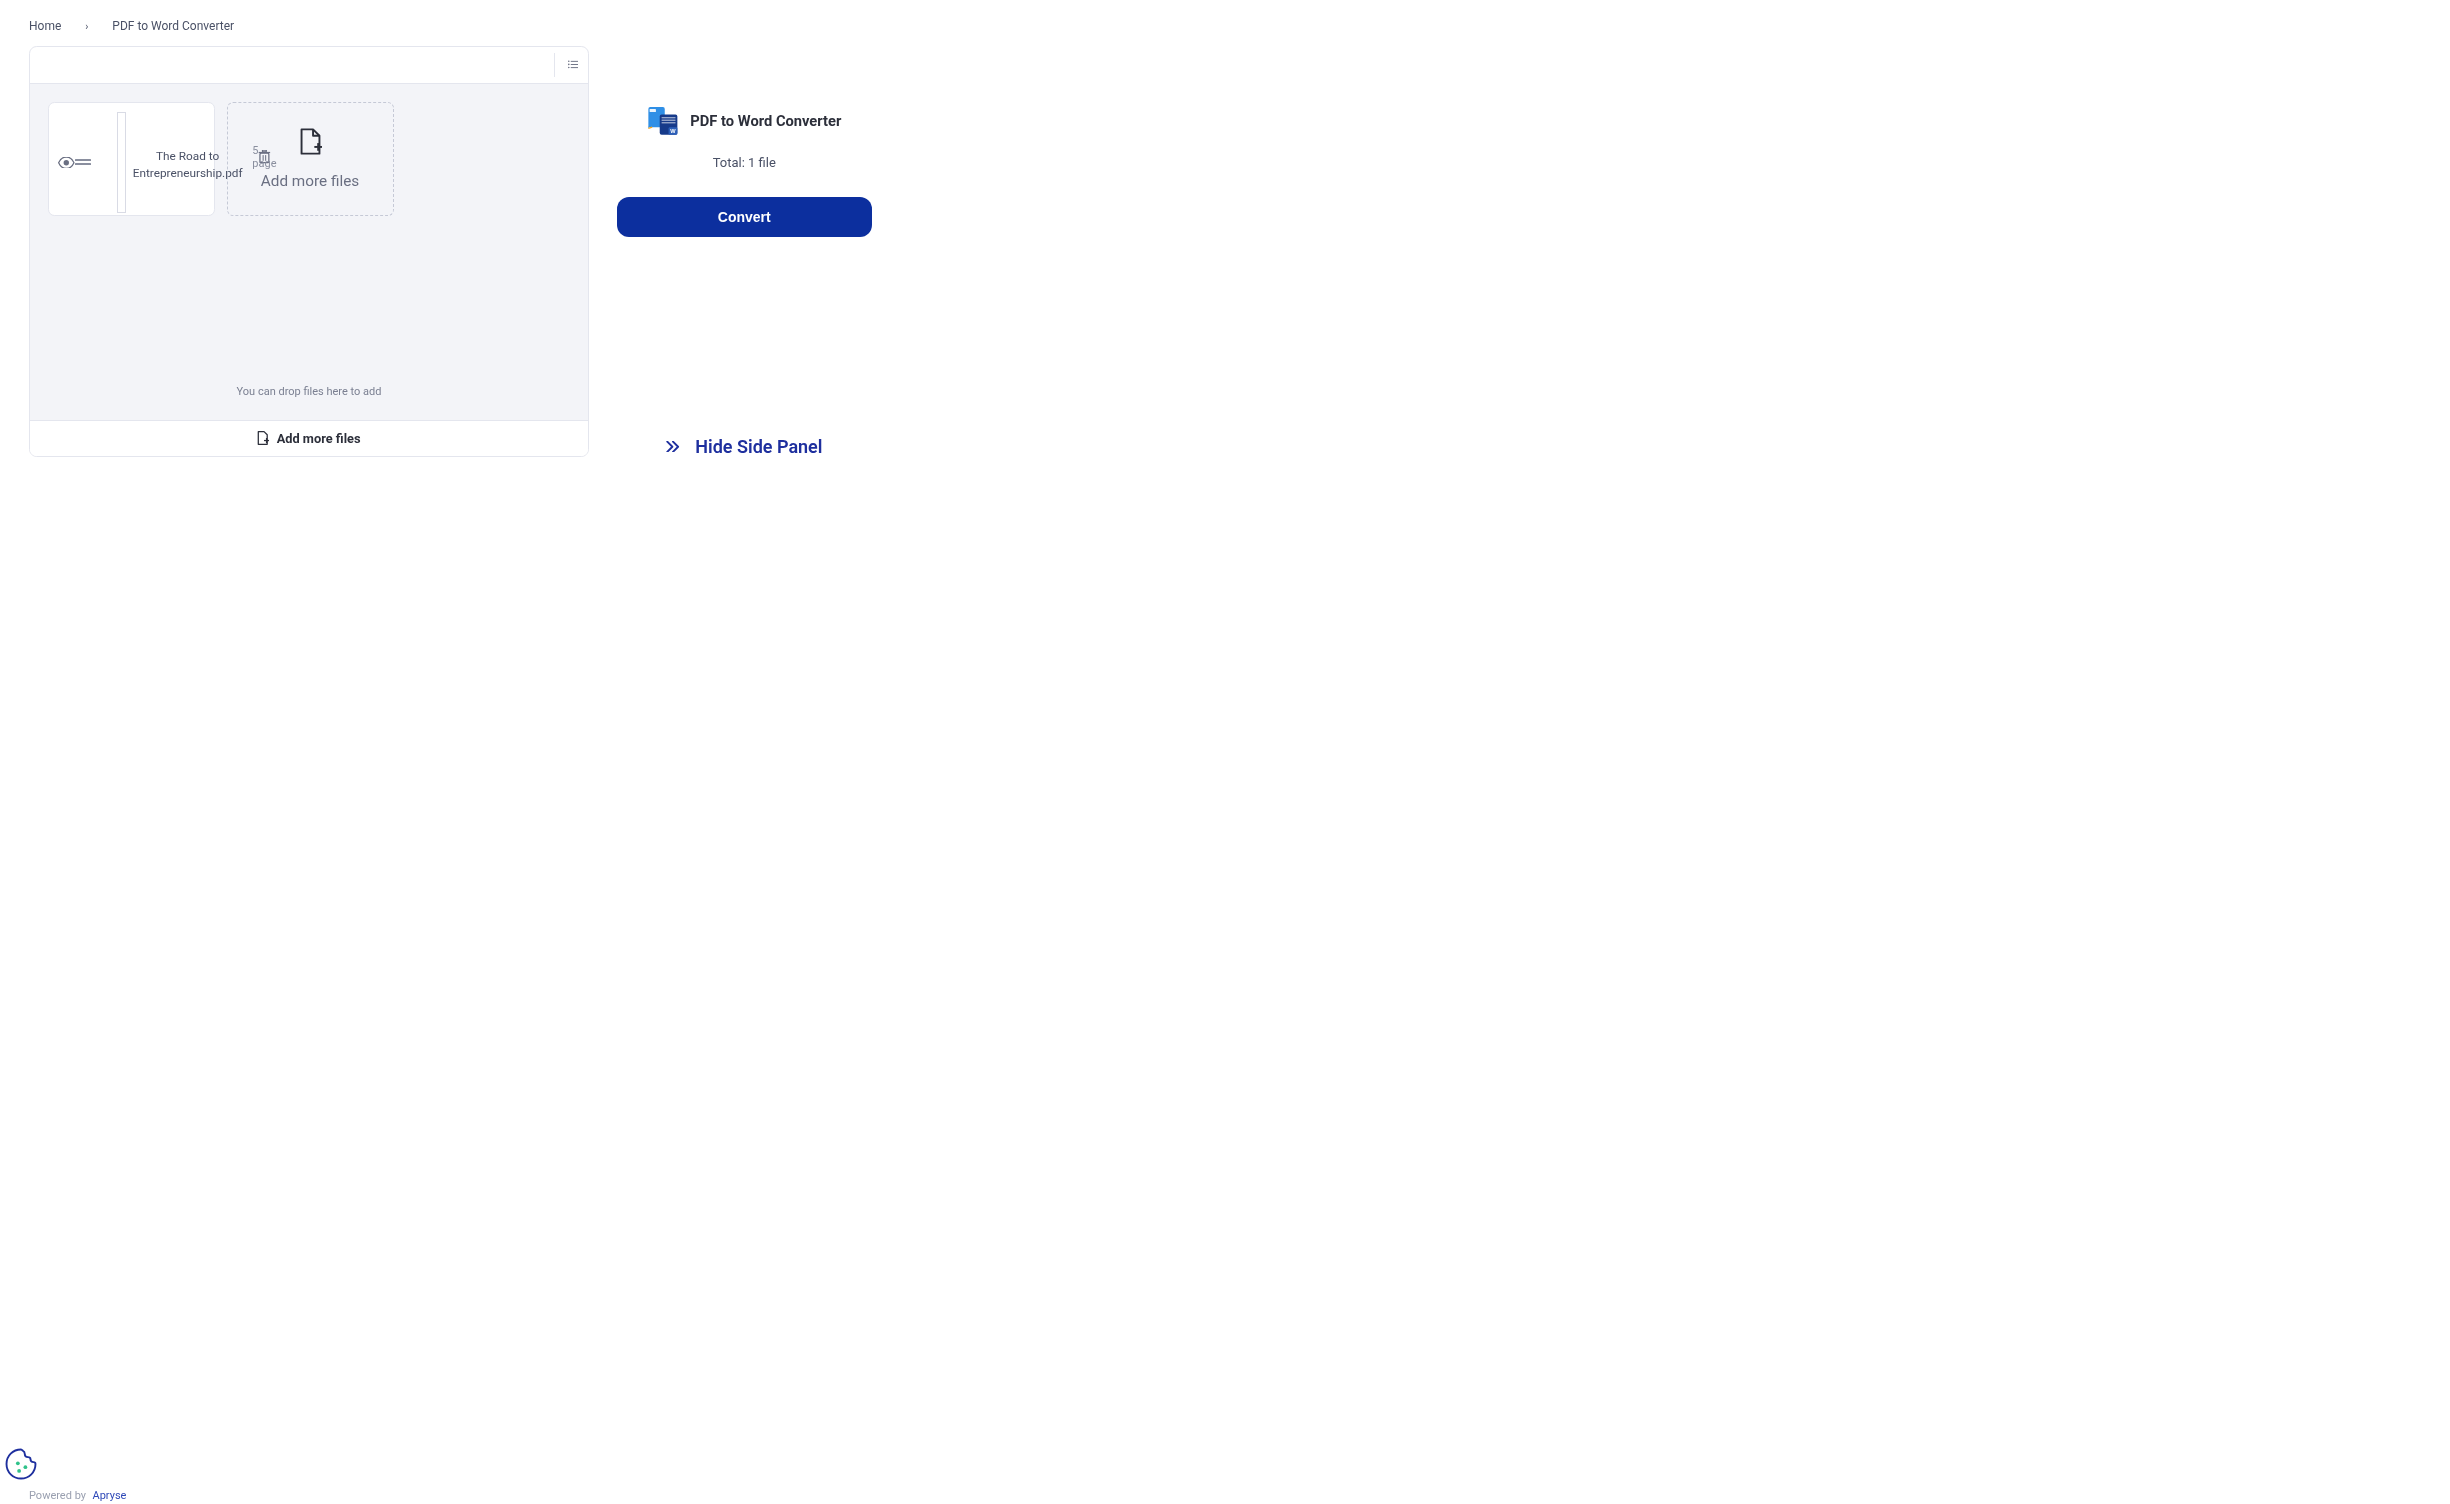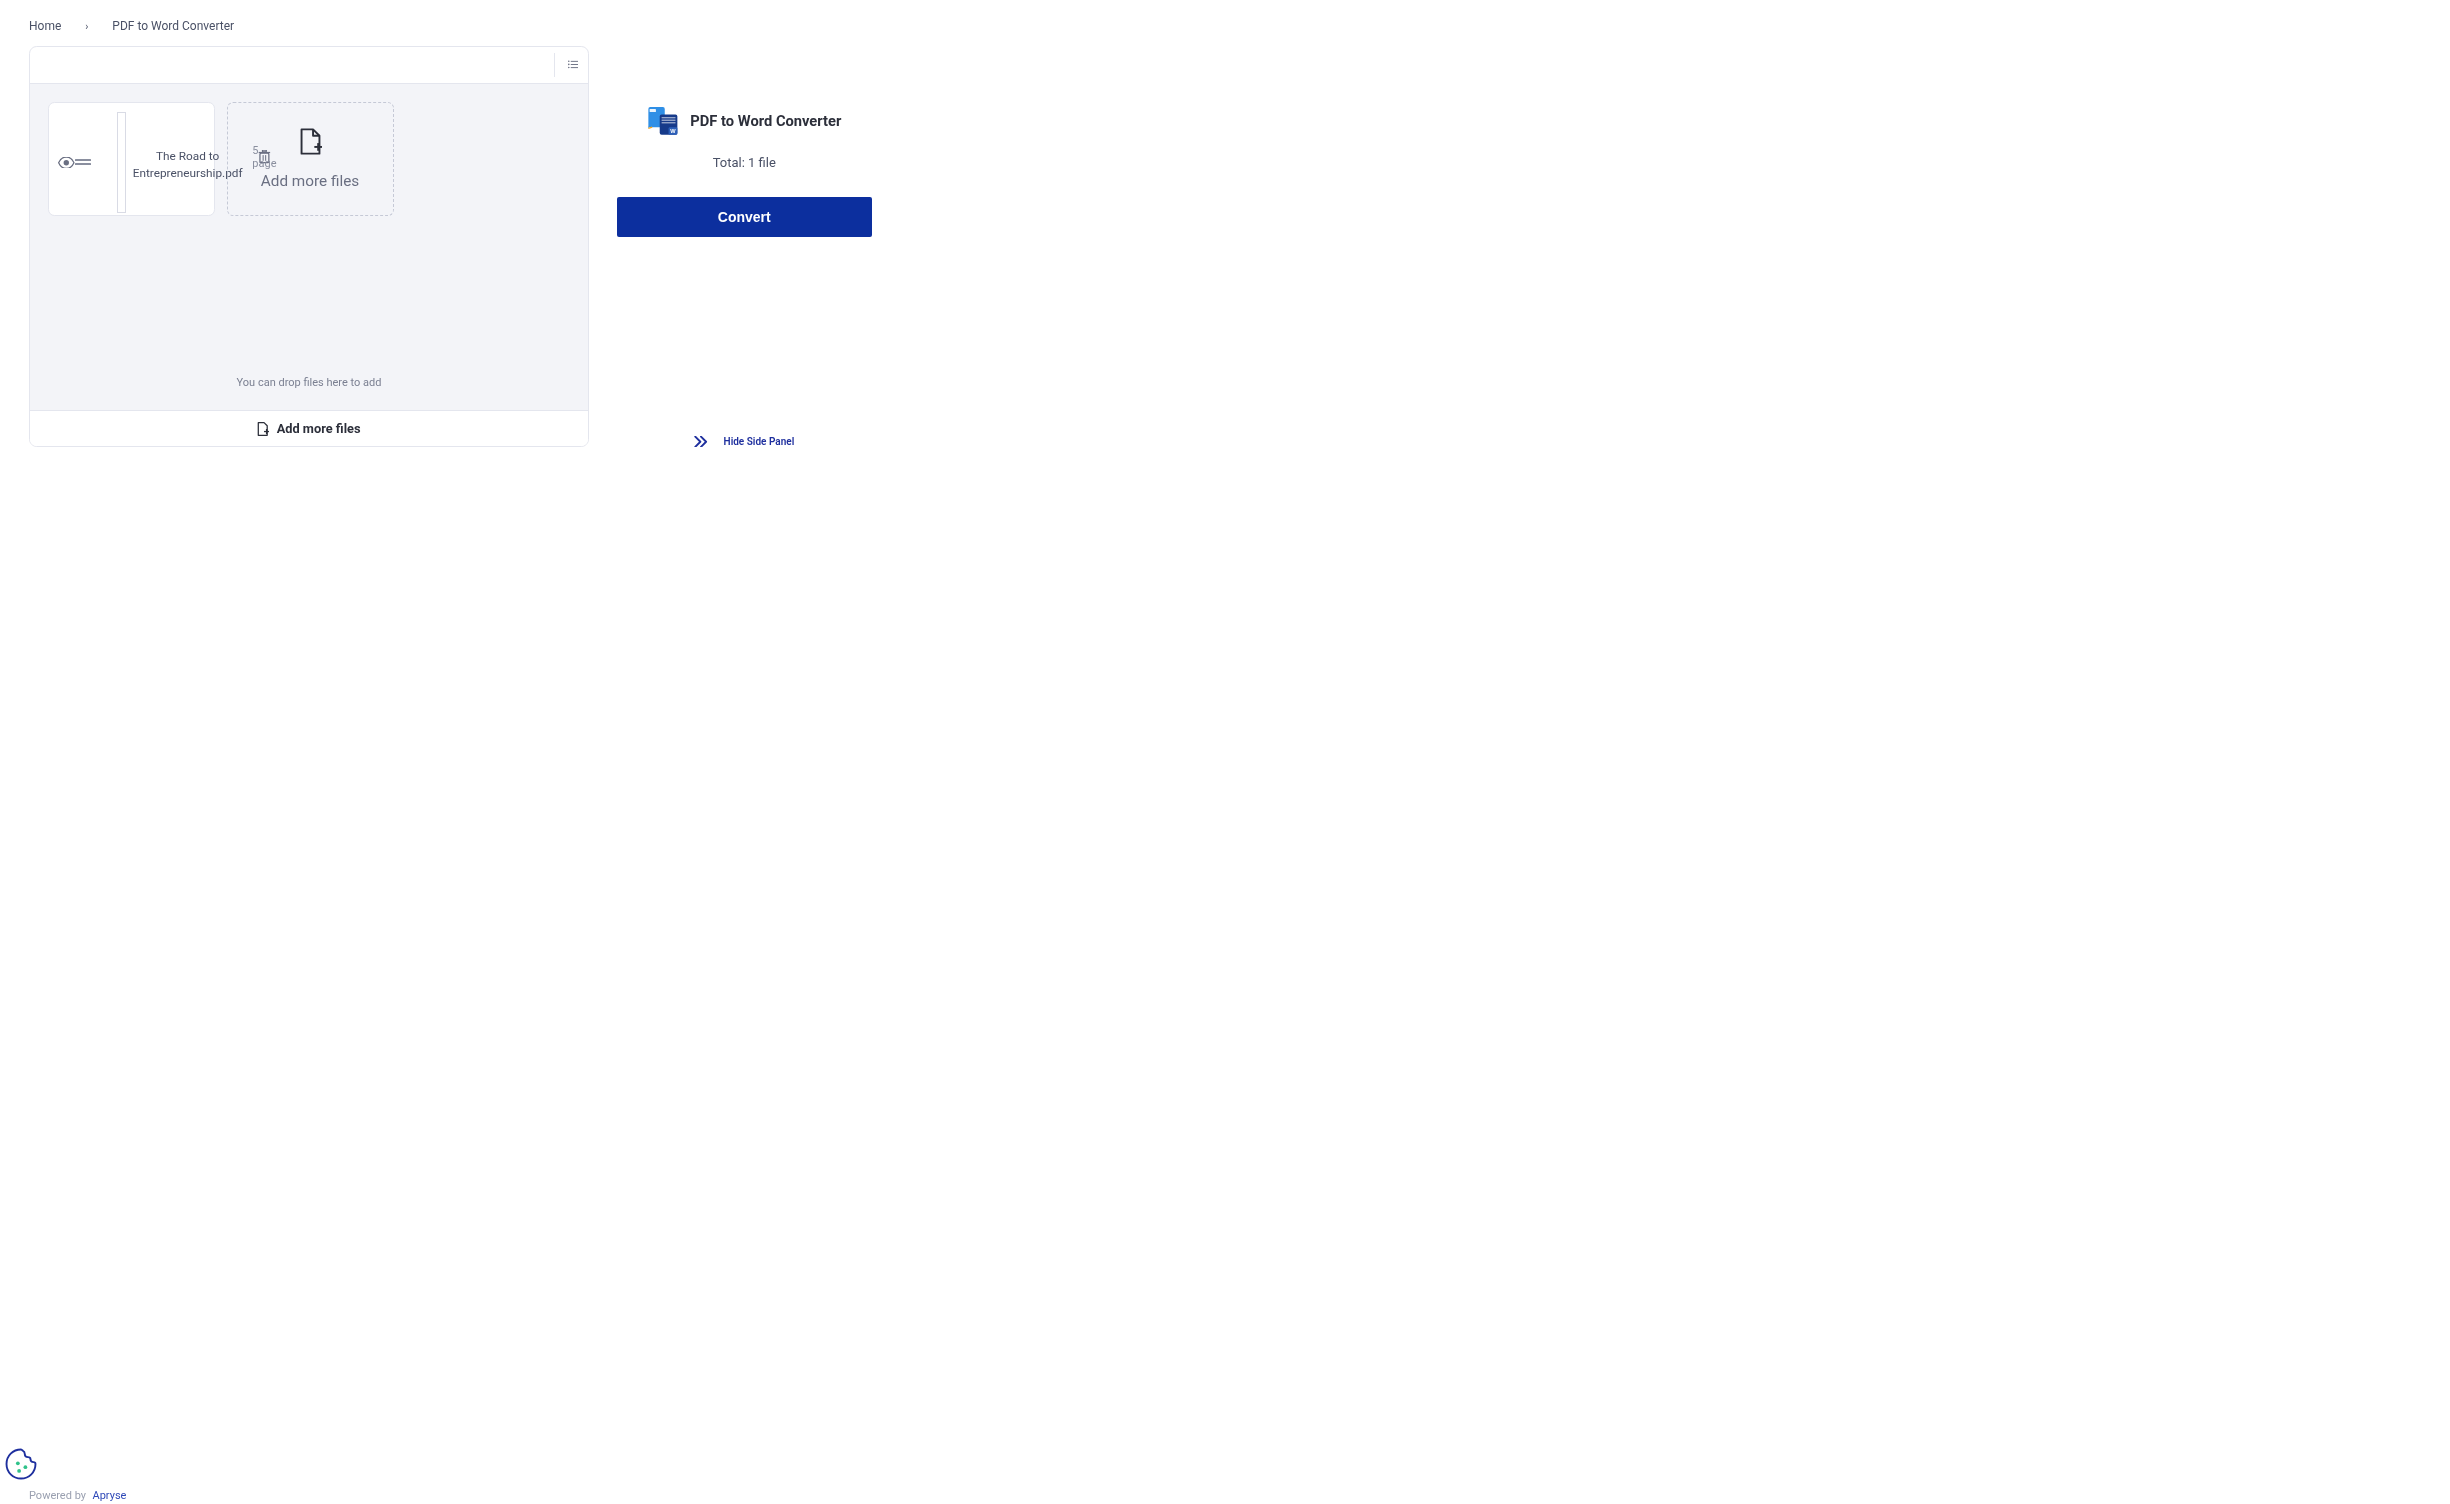--- a/index.html
+++ b/index.html
@@ -181,31 +181,31 @@
   }
   .convert-btn {
     margin-top: 27px;
     width: 255px;
     height: 40px;
     background:#0c2f9e;
     color:#fff;
     font-weight:700;
     font-size:14px;
     border:none;
-    border-radius:2px;
+    border-radius:12px;
     cursor:pointer;
   }
   .hide-panel {
     margin-top: 199px;
     align-self:center;
     display:flex;
     align-items:center;
     gap:15.3px;
     color:#1e2f9e;
-    font-size:10px;
+    font-size:18px;
     font-weight:600;
     cursor:pointer;
   }
 
   .cookie-bubble {
     position:fixed;
     left:3.8px;
     bottom:23px;
     width:34px; height:34px;
     cursor:pointer;

